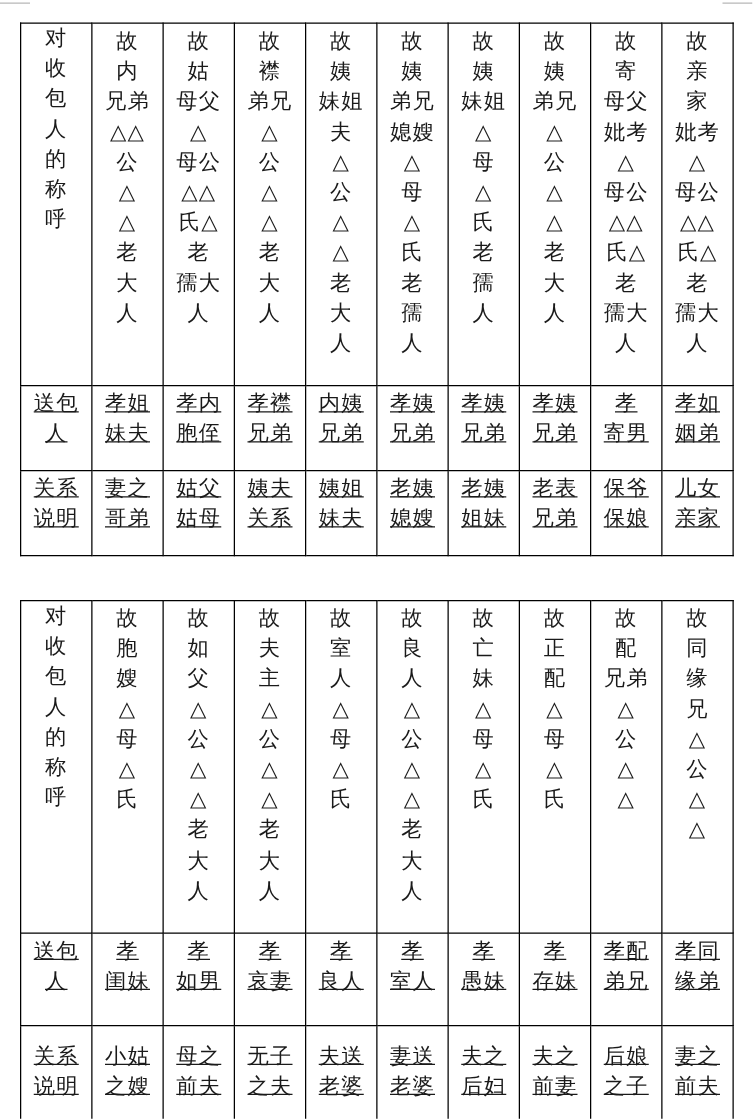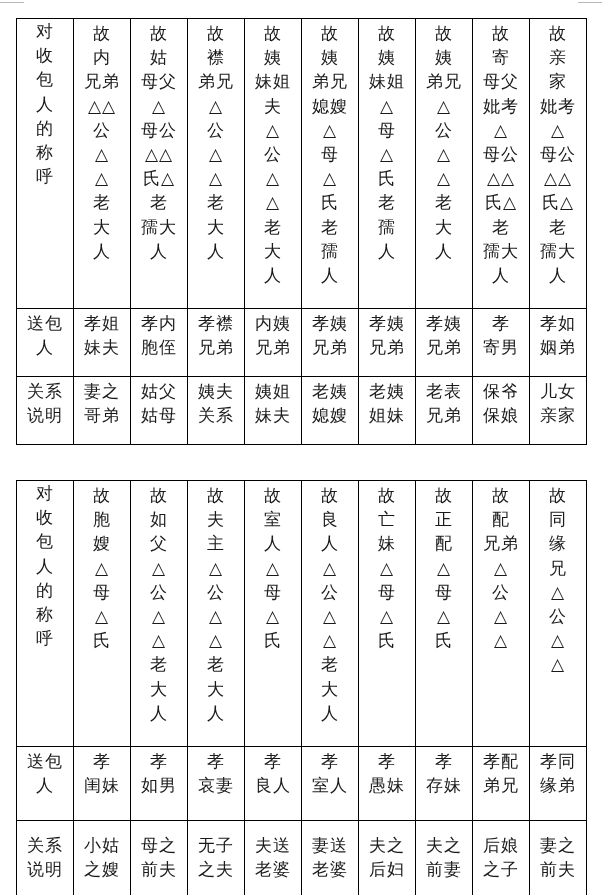--- a/index.html
+++ b/index.html
@@ -10,21 +10,21 @@
   .corner-mark.tr { left:578px; top:2px; width:24px; }
   table.kin { position:absolute; left:16px; border-collapse:collapse; table-layout:fixed; }
   table.kin td { border:1.5px solid #000; padding:0; text-align:center; vertical-align:top;
                  font-size:17px; line-height:24.2px; overflow:hidden; }
   table.kin col.c0 { width:57px; }
   table.kin col.cn { width:57px; }
   .vstack { display:flex; flex-direction:column; align-items:center; padding-top:2px; }
   .vstack span { display:block; white-space:nowrap; letter-spacing:1px; }
   td.label-cell { vertical-align:middle; }
   td.label-cell .vstack { padding-top:0; }
-  .hrow td { vertical-align:middle; line-height:24px; }
+  .hrow td { vertical-align:middle; line-height:24px;text-decoration:underline; }
   .hrow td span { display:block; white-space:nowrap; letter-spacing:1px; }
   #t1 { top:18px; }
   #t2 { top:480px; }
   #t1 tr.r1 td { height:289px; }
   #t1 tr.r2 td { height:67px; }
   #t1 tr.r3 td { height:67px; }
   #t2 tr.r1 td { height:265px; }
   #t2 tr.r2 td { height:73px; }
   #t2 tr.r3 td { height:90px; }
   #t2 tr.r3 td { vertical-align:top; padding-top:10px; }

